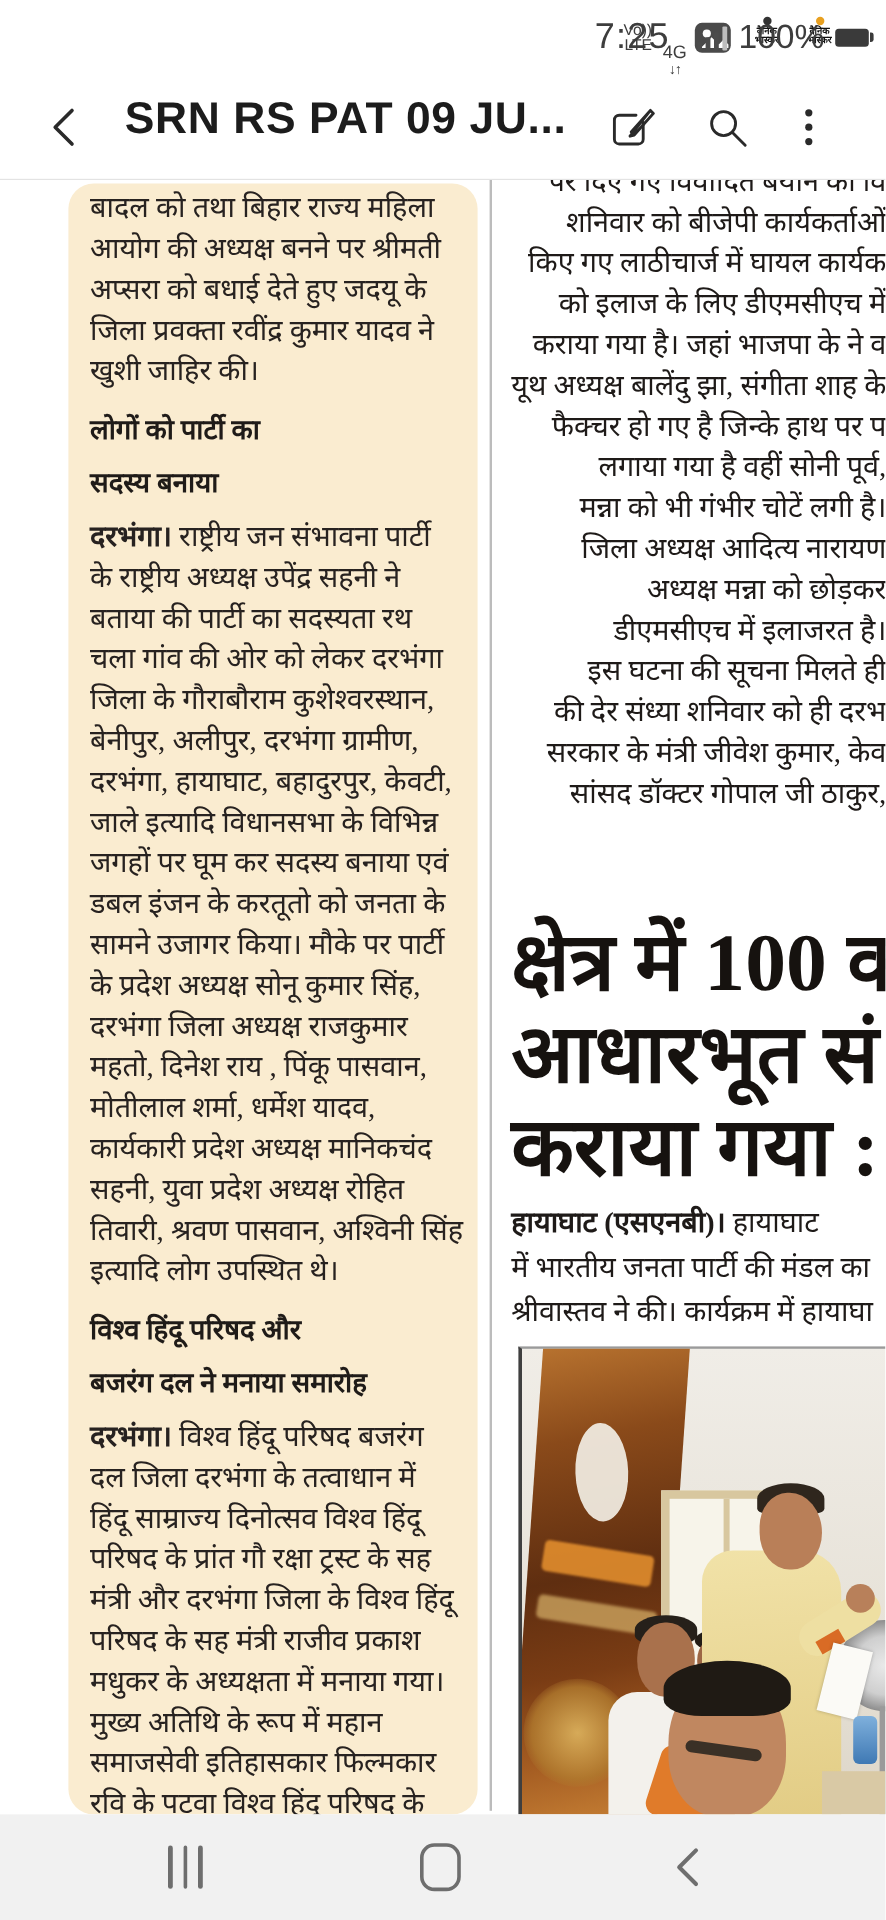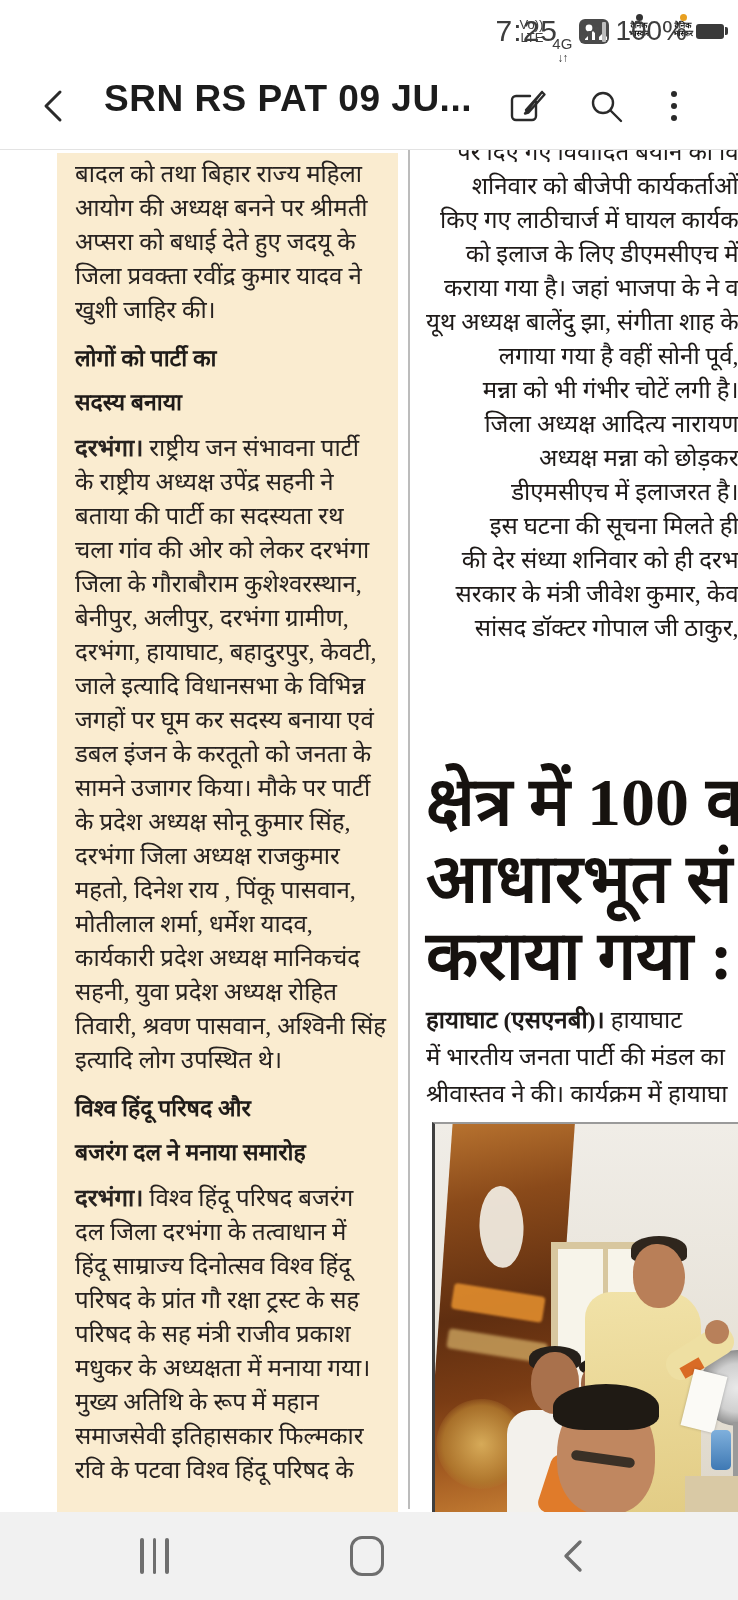--- a/index.html
+++ b/index.html
@@ -39,21 +39,21 @@
   .ab-back { position:absolute; left:36px; top:24px; width:36px; height:40px; }
   .ab-title { position:absolute; left:104px; top:16px; font-size:37px; font-weight:700; color:#1c1c1c;
               letter-spacing:0.5px; white-space:nowrap; }
   .ab-ic { position:absolute; top:22px; width:44px; height:44px; }
   .ab-edit { left:506px; } .ab-search { left:584px; } .ab-more { left:652px; }
 
   
   .content { position:absolute; left:0; top:150px; width:738px; height:1362px; background:#fff; overflow:hidden; }
   .col-left { position:absolute; left:57px; top:3px; width:341px; height:1359px; background:#faecd0;
               padding:4px 14px 0 18px; overflow:hidden;
-              font-family:"Liberation Serif", serif; color:#272220; }
+              font-family:"Liberation Serif", serif; color:#272220;border-radius:21px; }
   .line { white-space:nowrap; font-size:24px; line-height:34px; }
   .lead { font-weight:bold; }
   .l-head { font-weight:bold; font-size:23px; line-height:44px; white-space:nowrap; color:#1f1b18; }
   .l-head-block { margin:10px 0 6px 0; }
   .p-block { margin:0; }
 
   .col-rule { position:absolute; left:408px; top:0; width:2px; height:1359px; background:#bcbcbc; }
 
   .col-right { position:absolute; left:426px; top:0; width:312px; height:1362px;
                font-family:"Liberation Serif", serif; color:#1e1a18; }
@@ -238,40 +238,42 @@
       <div class="l-head">बजरंग दल ने मनाया समारोह</div>
     </div>
     <div class="p-block">
       <div class="line">
         <span class="lead">दरभंगा। </span><span>विश्व हिंदू परिषद बजरंग</span>
       </div>
       <div>
           <div class="line">दल जिला दरभंगा के तत्वाधान में</div>
           <div class="line">हिंदू  साम्राज्य दिनोत्सव विश्व हिंदू</div>
           <div class="line">परिषद के प्रांत गौ रक्षा ट्रस्ट के सह</div>
+          <div class="line">मंत्री और दरभंगा जिला के विश्व हिंदू</div>
           <div class="line">परिषद के सह मंत्री राजीव प्रकाश</div>
           <div class="line">मधुकर के अध्यक्षता में मनाया गया।</div>
           <div class="line">मुख्य अतिथि के रूप में महान</div>
           <div class="line">समाजसेवी इतिहासकार फिल्मकार</div>
           <div class="line">रवि के पटवा विश्व हिंदू परिषद के</div>
         </div>
     </div>
   </div>
 
   <div class="col-rule"></div>
 
   <div class="col-right">
     <div class="r-para">
       <div>
           <div class="line">पर दिए गए विवादित बयान का वि</div>
           <div class="line">शनिवार को बीजेपी कार्यकर्ताओं</div>
           <div class="line">किए गए लाठीचार्ज में घायल कार्यक</div>
           <div class="line">को इलाज के लिए डीएमसीएच में</div>
           <div class="line">कराया गया है। जहां भाजपा के ने व</div>
           <div class="line">यूथ अध्यक्ष बालेंदु झा, संगीता शाह के</div>
+          <div class="line">फैक्चर हो गए है जिन्के हाथ पर प</div>
           <div class="line">लगाया गया है वहीं सोनी पूर्व,</div>
           <div class="line">मन्ना को भी गंभीर चोटें लगी है।</div>
           <div class="line">जिला अध्यक्ष आदित्य नारायण</div>
           <div class="line">अध्यक्ष मन्ना को छोड़कर</div>
           <div class="line">डीएमसीएच में इलाजरत है।</div>
           <div class="line">&nbsp;&nbsp;&nbsp;&nbsp;&nbsp;&nbsp;इस घटना की सूचना मिलते ही</div>
           <div class="line">की देर संध्या शनिवार को ही  दरभ</div>
           <div class="line">सरकार के मंत्री जीवेश कुमार, केव</div>
           <div class="line">सांसद डॉक्टर गोपाल जी ठाकुर,</div>
         </div>

